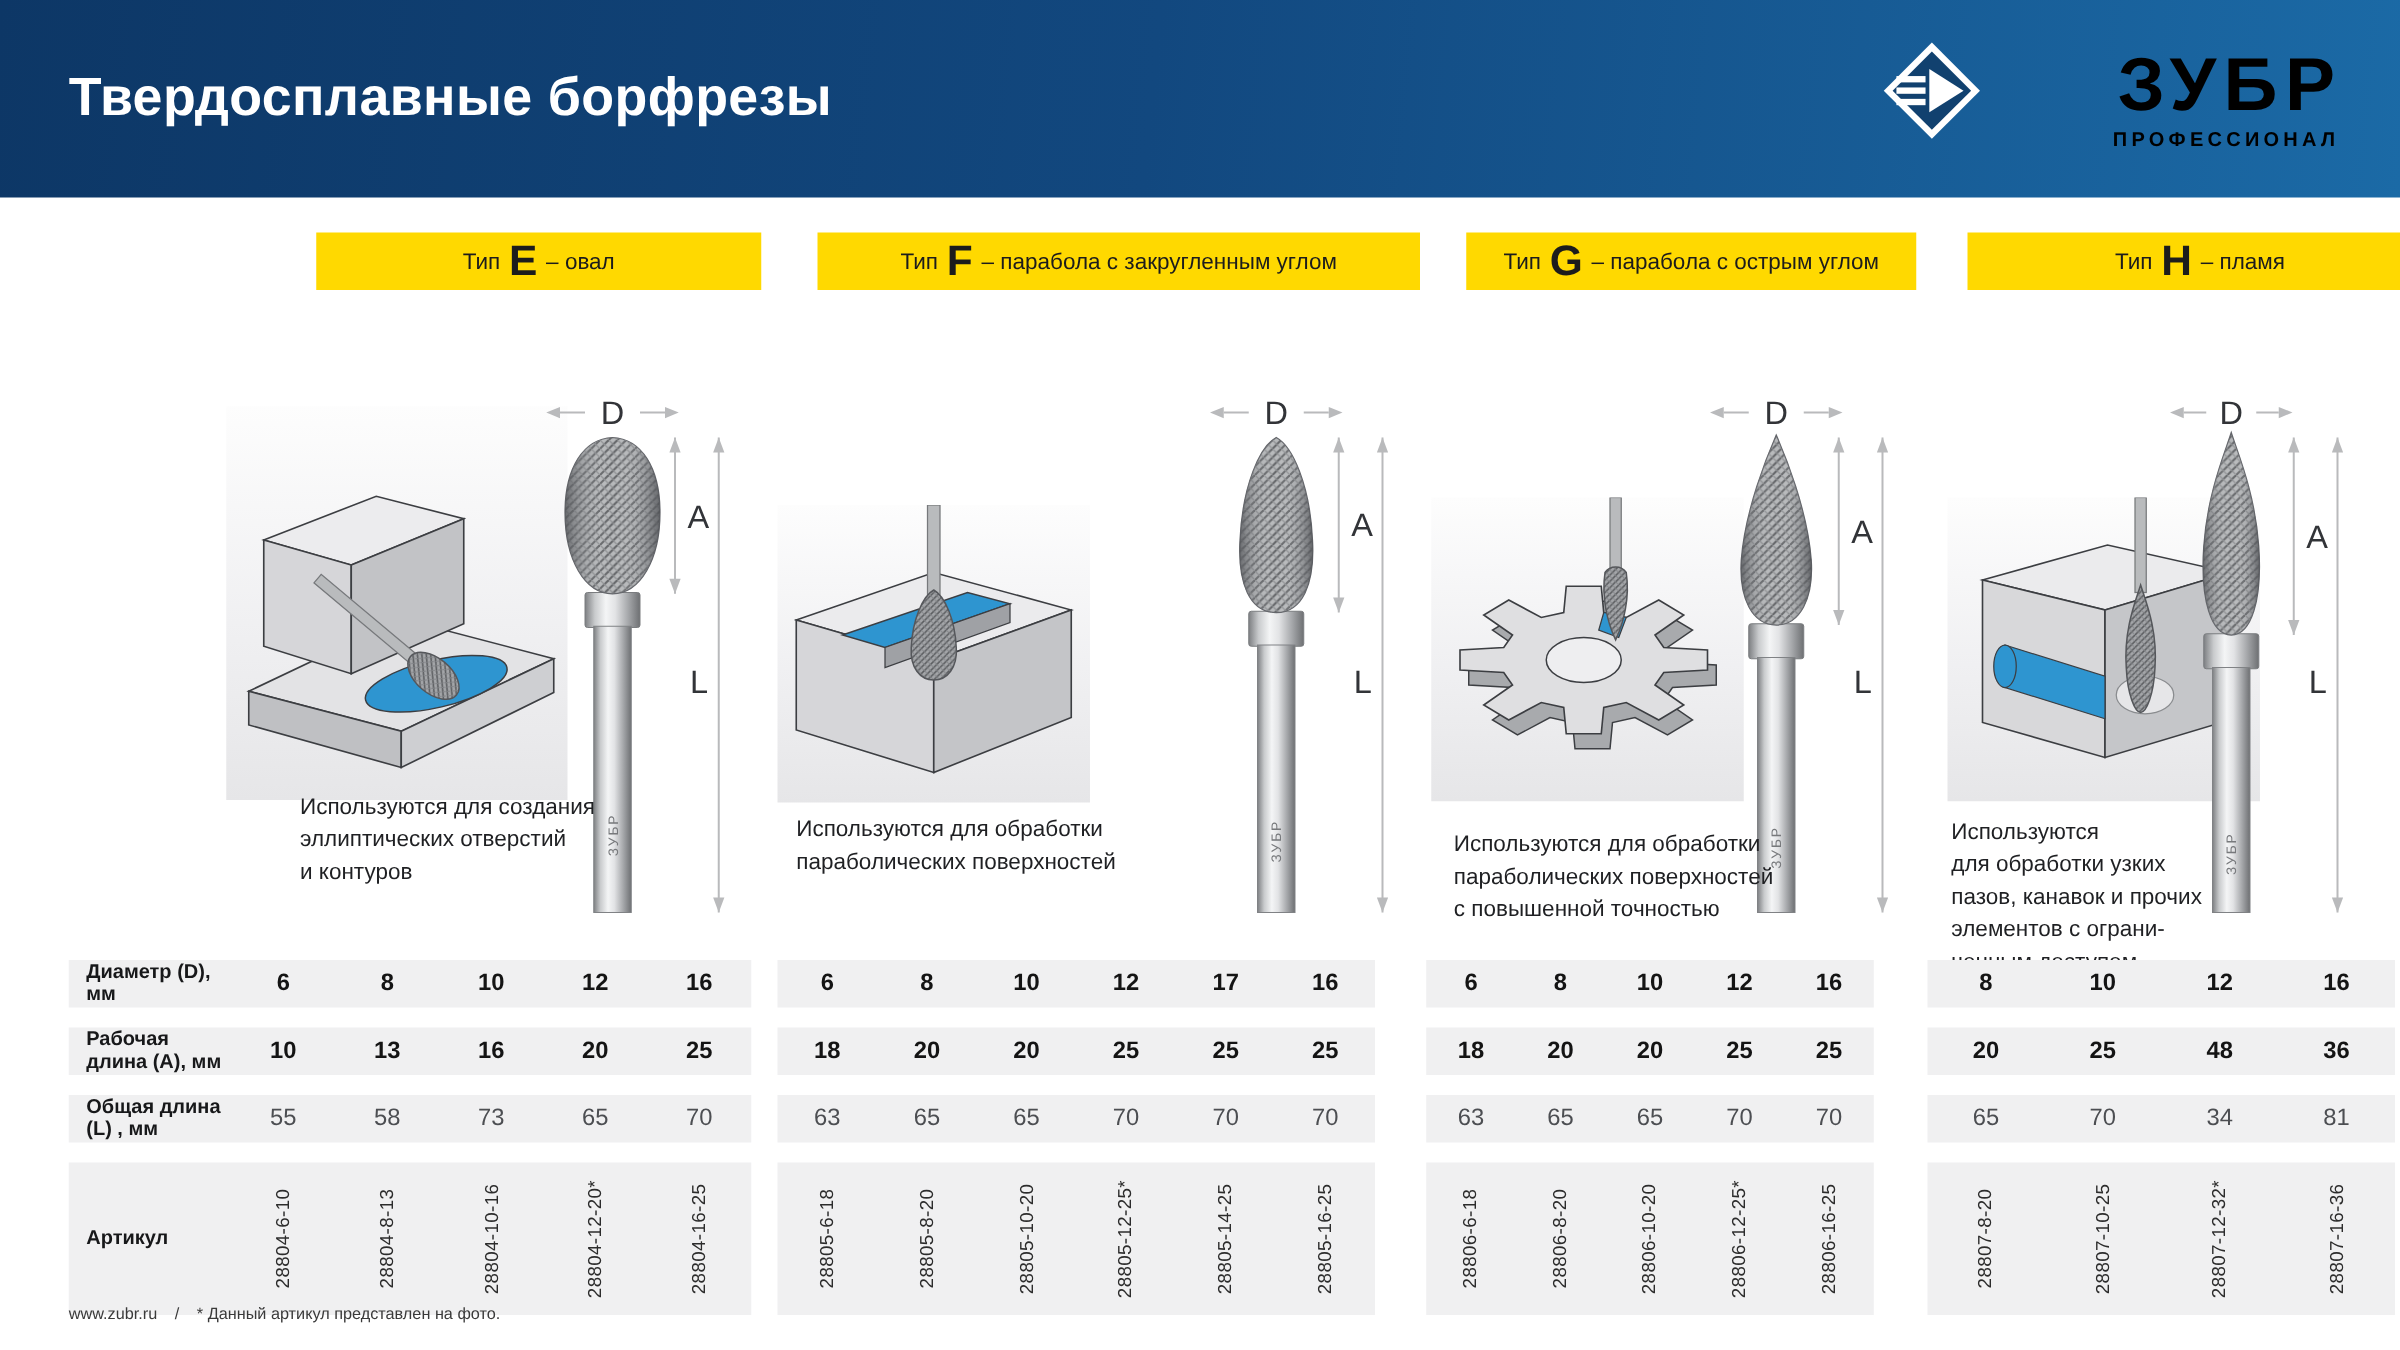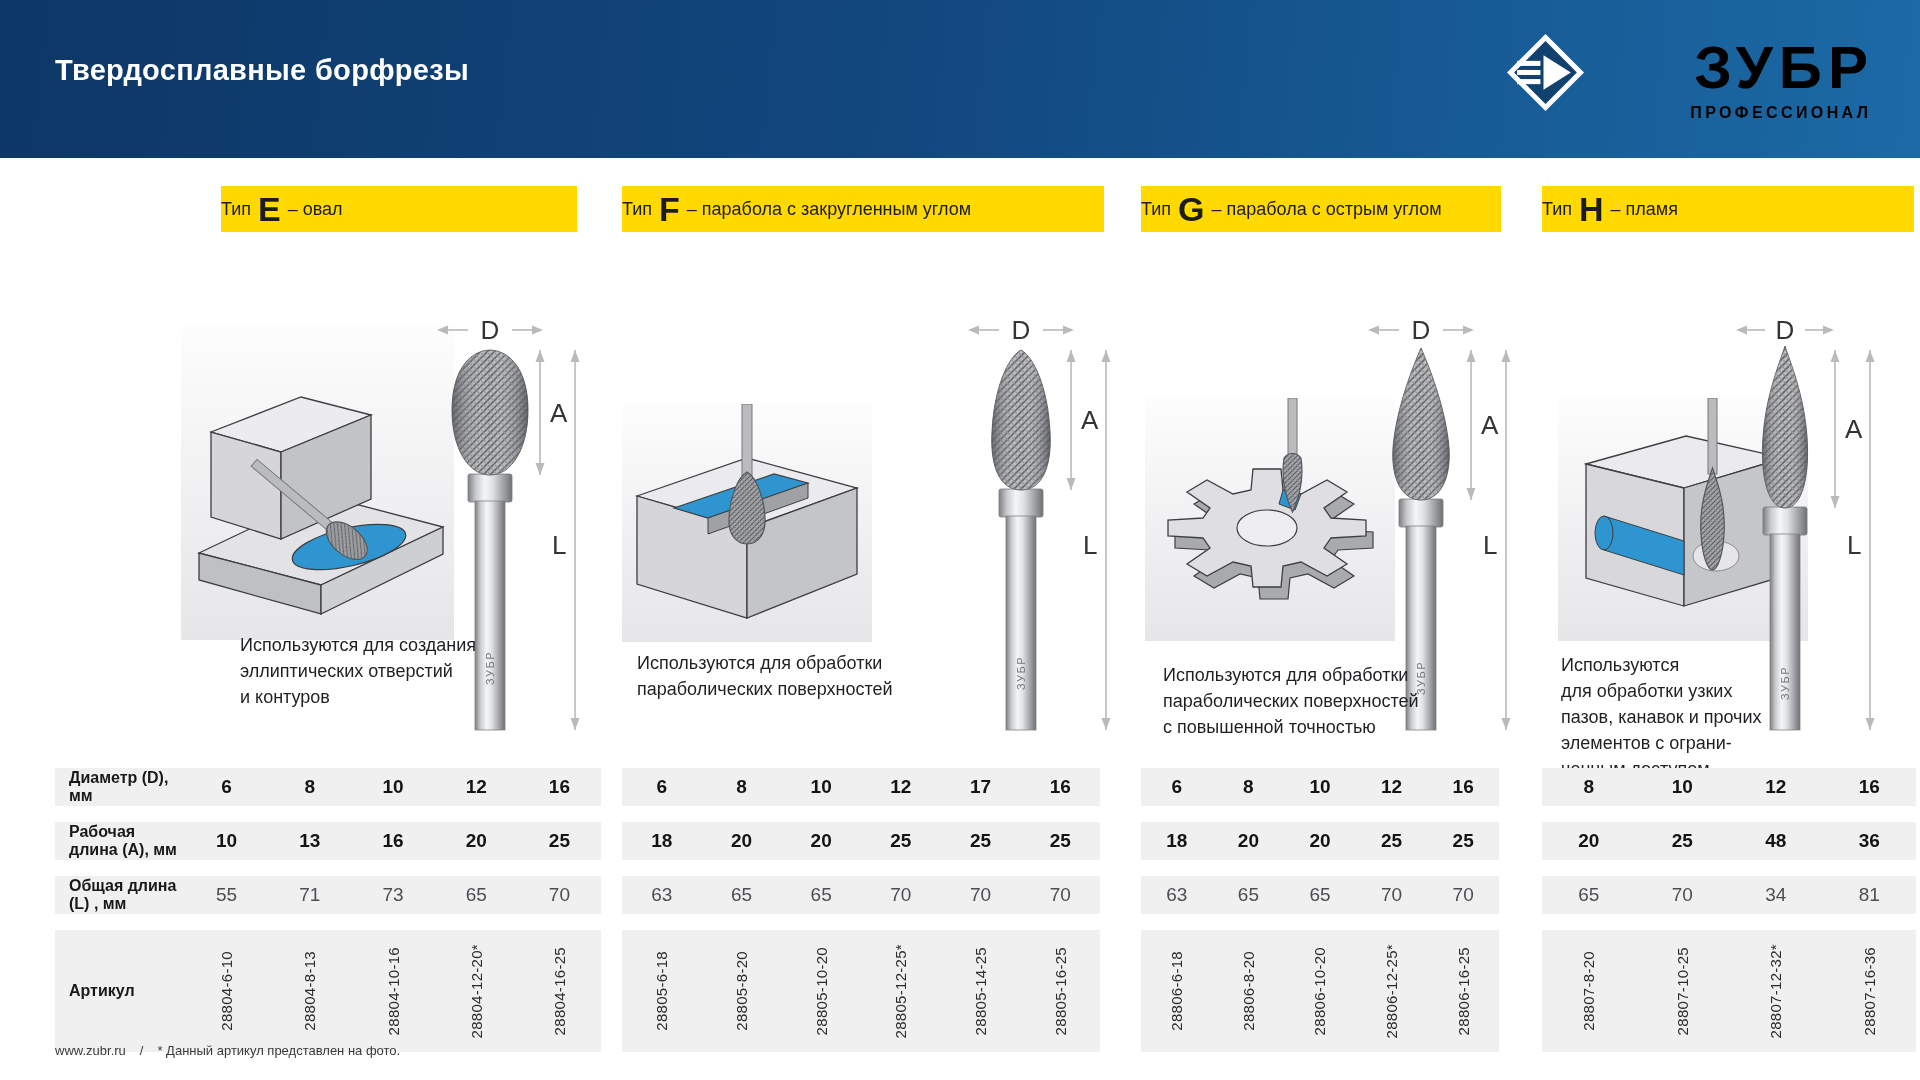--- a/index.html
+++ b/index.html
@@ -3,30 +3,30 @@
 <meta charset="utf-8">
 <style>
   * { margin:0; padding:0; box-sizing:border-box; }
   html,body { width:1920px; height:1080px; overflow:hidden; background:#fff;
     font-family:"Liberation Sans","DejaVu Sans",sans-serif; }
   .page { position:relative; width:1920px; height:1080px; background:#fff; }
 
   
   .header { position:absolute; left:0; top:0; width:1920px; height:158px;
     background:linear-gradient(96deg,#0d3766 0%,#12487f 48%,#1b6aa6 100%); }
-  .title { position:absolute; left:55px; top:54px; color:#fff; font-size:29px;
+  .title { position:absolute; left:55px; top:54px; color:#fff; font-size:43px;
     font-weight:bold; letter-spacing:.3px; }
   .brand-mark { position:absolute; left:1506px; top:33px; width:79px; height:79px; }
   .brand-text { position:absolute; right:52px; top:38px; text-align:right; }
   .brand-name { font-size:60px; font-weight:bold; line-height:60px; letter-spacing:6px; margin-right:-6px; }
   .brand-sub  { font-size:16px; letter-spacing:3.4px; margin-right:-3.4px; margin-top:6px; font-weight:bold; }
 
   
   .type-bar { position:absolute; top:186px; height:46px; background:#ffd900;
-    display:flex; align-items:center; justify-content:flex-start; color:#1c1c1c; }
+    display:flex; align-items:center; justify-content:center; color:#1c1c1c;margin-left:32px; }
   .tb-pre,.tb-suf { font-size:18px; }
   .tb-letter { font-size:34px; font-weight:800; margin:0 7px; line-height:34px; }
   .bar-e { left:221px; width:356px; }
   .bar-f { left:622px; width:482px; }
   .bar-g { left:1141px; width:360px; }
   .bar-h { left:1542px; width:372px; }
 
   
   .illus { position:absolute; background:linear-gradient(180deg,#fdfdfd 0%,#f0f0f2 55%,#e6e6e8 100%); }
   .illus svg { width:100%; height:100%; display:block; }
@@ -211,21 +211,21 @@
           <div class="tcell">
             <span>25</span>
           </div>
         </div>
         <div class="trow r-plain">
           <div class="tlabel">Общая длина (L) , мм</div>
           <div class="tcell">
             <span>55</span>
           </div>
           <div class="tcell">
-            <span>71</span>
+            <span>58</span>
           </div>
           <div class="tcell">
             <span>73</span>
           </div>
           <div class="tcell">
             <span>65</span>
           </div>
           <div class="tcell">
             <span>70</span>
           </div>

